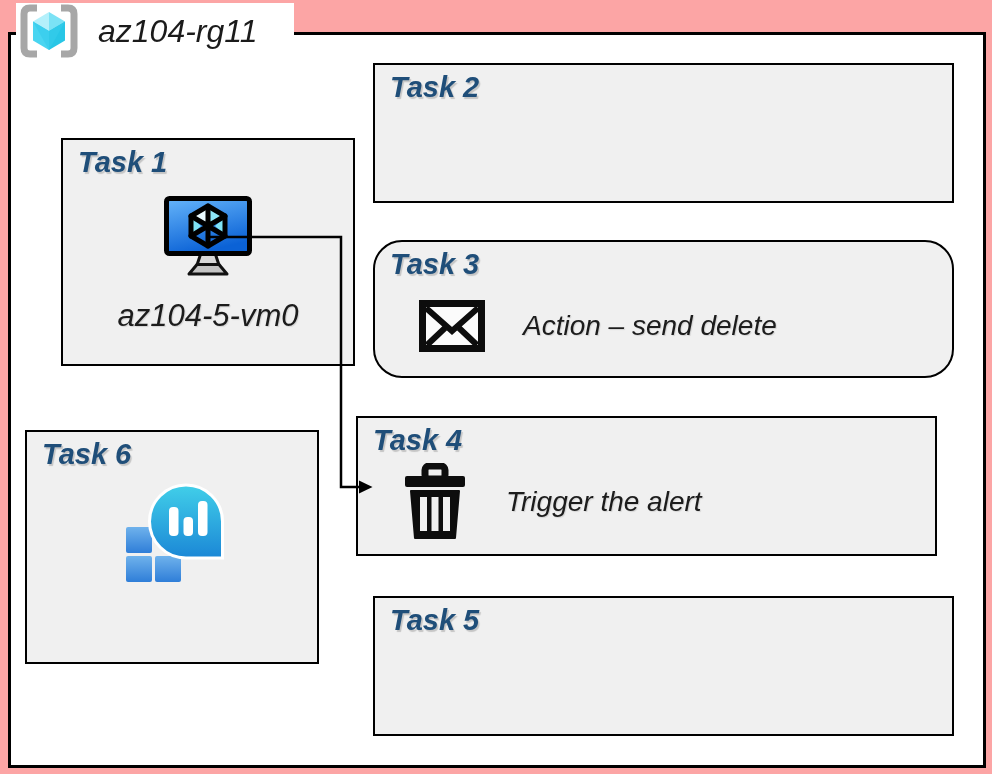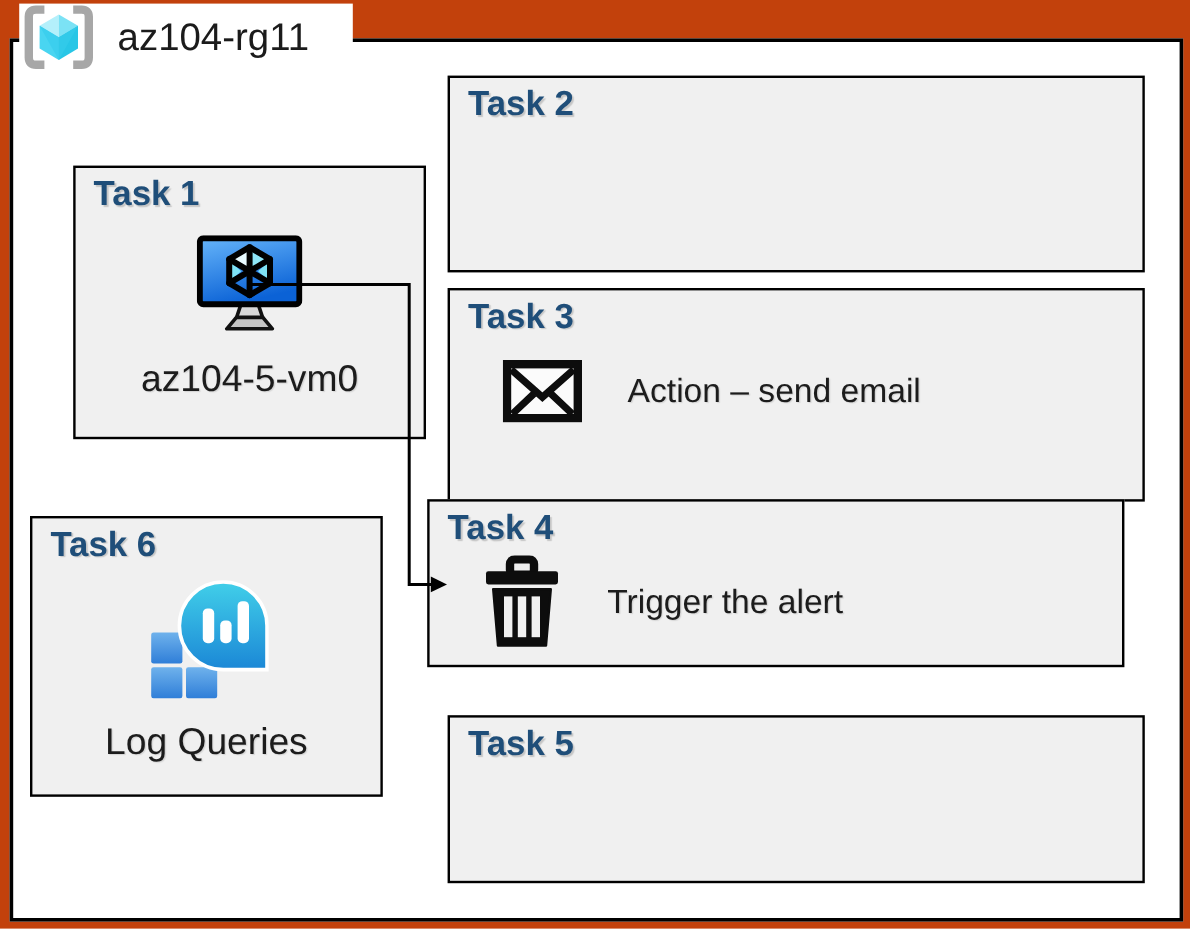--- a/index.html
+++ b/index.html
@@ -1,40 +1,40 @@
 <!DOCTYPE html>
 <html><head>
 <meta charset="utf-8">
 <style>
   html,body{margin:0;padding:0;background:#fff;}
   #canvas{
-    position:relative;width:992px;height:774px;background:#c2410c;
-    font-family:"Liberation Sans", sans-serif;overflow:hidden;color:#1c1c1c;
+    position:relative;width:992px;height:774px;background:#fca5a5;
+    font-family:"Liberation Sans", sans-serif;overflow:hidden;color:#1c1c1c;font-style:italic;
   }
   #outer{
     position:absolute;left:8px;top:32px;width:978px;height:736px;
     border:3px solid #000;box-sizing:border-box;background:#fff;
   }
   #rg-header{
     position:absolute;left:16px;top:3px;height:56px;z-index:4;
     display:flex;align-items:center;gap:18px;background:#fff;padding:0 36px 0 2px;
   }
   #rg-label{font-size:32px;color:#1b1b1b;white-space:nowrap;}
   .task{
     position:absolute;background:#F0F0F0;border:2.5px solid #000;
     box-sizing:border-box;z-index:2;
   }
   .task-title{
     position:absolute;left:15px;top:6px;font-size:29px;font-weight:bold;
     color:#1F4E79;text-shadow:1.5px 1.5px 1px rgba(0,0,0,0.18);white-space:nowrap;
   }
   #t1{left:16px;top:138px;width:294px;height:228px;margin-left:45px;}
   #t6{left:25px;top:430px;width:294px;height:234px;}
-  #t2{left:373px;top:63px;width:581px;height:164px;}
-  #t3{left:373px;top:240px;width:581px;height:178px;}
+  #t2{left:373px;top:63px;width:581px;height:140px;}
+  #t3{left:373px;top:240px;width:581px;height:138px;border-radius:29px;}
   #t4{left:356px;top:416px;width:581px;height:140px;}
   #t5{left:373px;top:596px;width:581px;height:140px;}
   .row{
     position:absolute;left:32px;top:38px;height:92px;right:12px;
     display:flex;align-items:center;
   }
   .icon-cell{width:90px;display:flex;justify-content:center;align-items:center;flex:0 0 auto;}
   .row .label{
     margin-left:26px;font-size:28px;color:#1c1c1c;white-space:nowrap;
     text-shadow:1px 1px 1px rgba(0,0,0,0.12);
@@ -111,38 +111,37 @@
         </defs>
         <rect x="6" y="45" width="26" height="26" rx="2" fill="url(#lgsq)"></rect>
         <rect x="6" y="74" width="26" height="26" rx="2" fill="url(#lgsq)"></rect>
         <rect x="35" y="74" width="26" height="26" rx="2" fill="url(#lgsq)"></rect>
         <path d="M66 3 A36.5 36.5 0 0 1 102.5 39.5 L102.5 76 L66 76 A36.5 36.5 0 0 1 29.5 39.5 A36.5 36.5 0 0 1 66 3 Z" fill="url(#lgbub)" stroke="#fff" stroke-width="3"></path>
         <rect x="49" y="25" width="9.5" height="29" rx="4" fill="#fff"></rect>
         <rect x="63.5" y="35" width="9.5" height="19" rx="4" fill="#fff"></rect>
         <rect x="78" y="19" width="9.5" height="35" rx="4" fill="#fff"></rect>
       </svg>
     </div>
-    <span class="center-label">Log Queries</span>
   </div>
 
   <div class="task" id="t2">
     <span class="task-title">Task 2</span>
   </div>
 
   <div class="task" id="t3">
     <span class="task-title">Task 3</span>
     <div class="row">
       <span class="icon-cell">
         <svg width="66" height="52" viewBox="0 0 66 52">
           <rect x="3.5" y="3.5" width="59" height="45" fill="#FBFBFB" stroke="#0d0d0d" stroke-width="7"></rect>
           <path d="M7 8 L33 31 L59 8" stroke="#0d0d0d" stroke-width="6" fill="none"></path>
           <path d="M8 45 L26 28 M58 45 L40 28" stroke="#0d0d0d" stroke-width="6" fill="none"></path>
         </svg>
       </span>
-      <span class="label">Action – send email</span>
+      <span class="label">Action – send delete</span>
     </div>
   </div>
 
   <div class="task" id="t4">
     <span class="task-title">Task 4</span>
     <div class="row">
       <span class="icon-cell">
         <svg width="62" height="78" viewBox="0 0 62 78">
           <rect x="21" y="3" width="20" height="13" rx="4" fill="none" stroke="#0d0d0d" stroke-width="7"></rect>
           <rect x="1" y="13" width="60" height="11" rx="2" fill="#0d0d0d"></rect>

